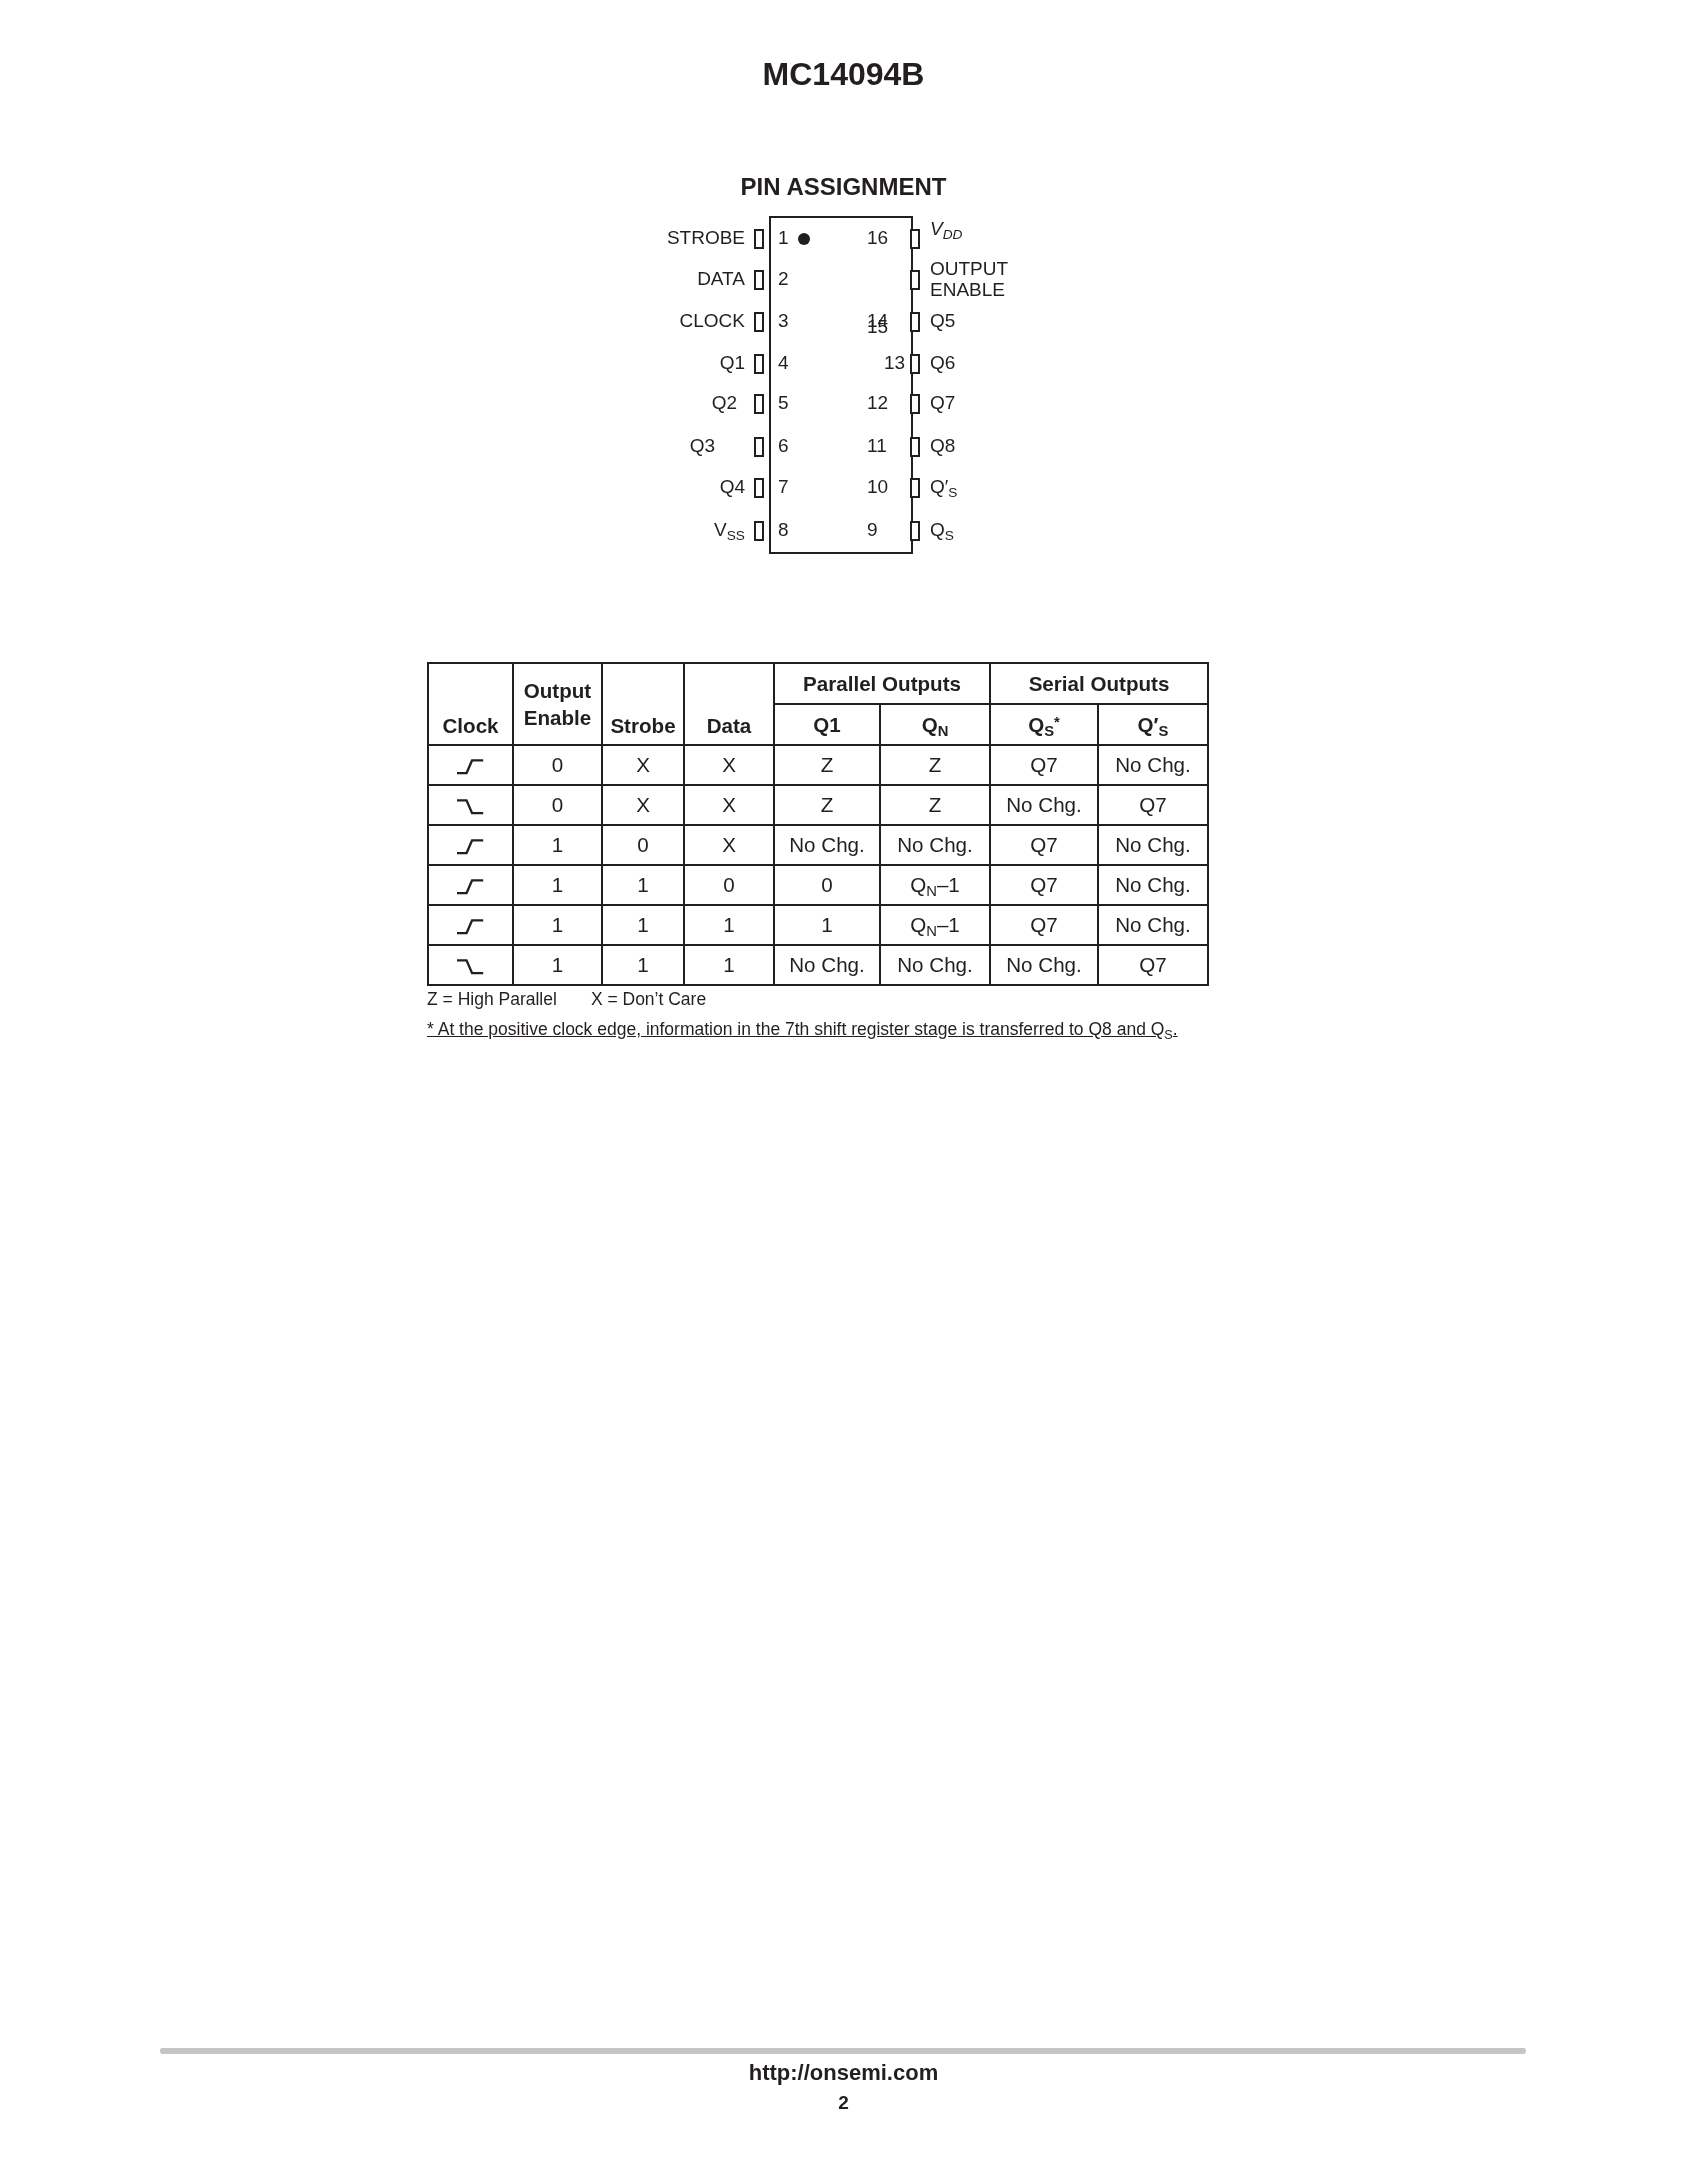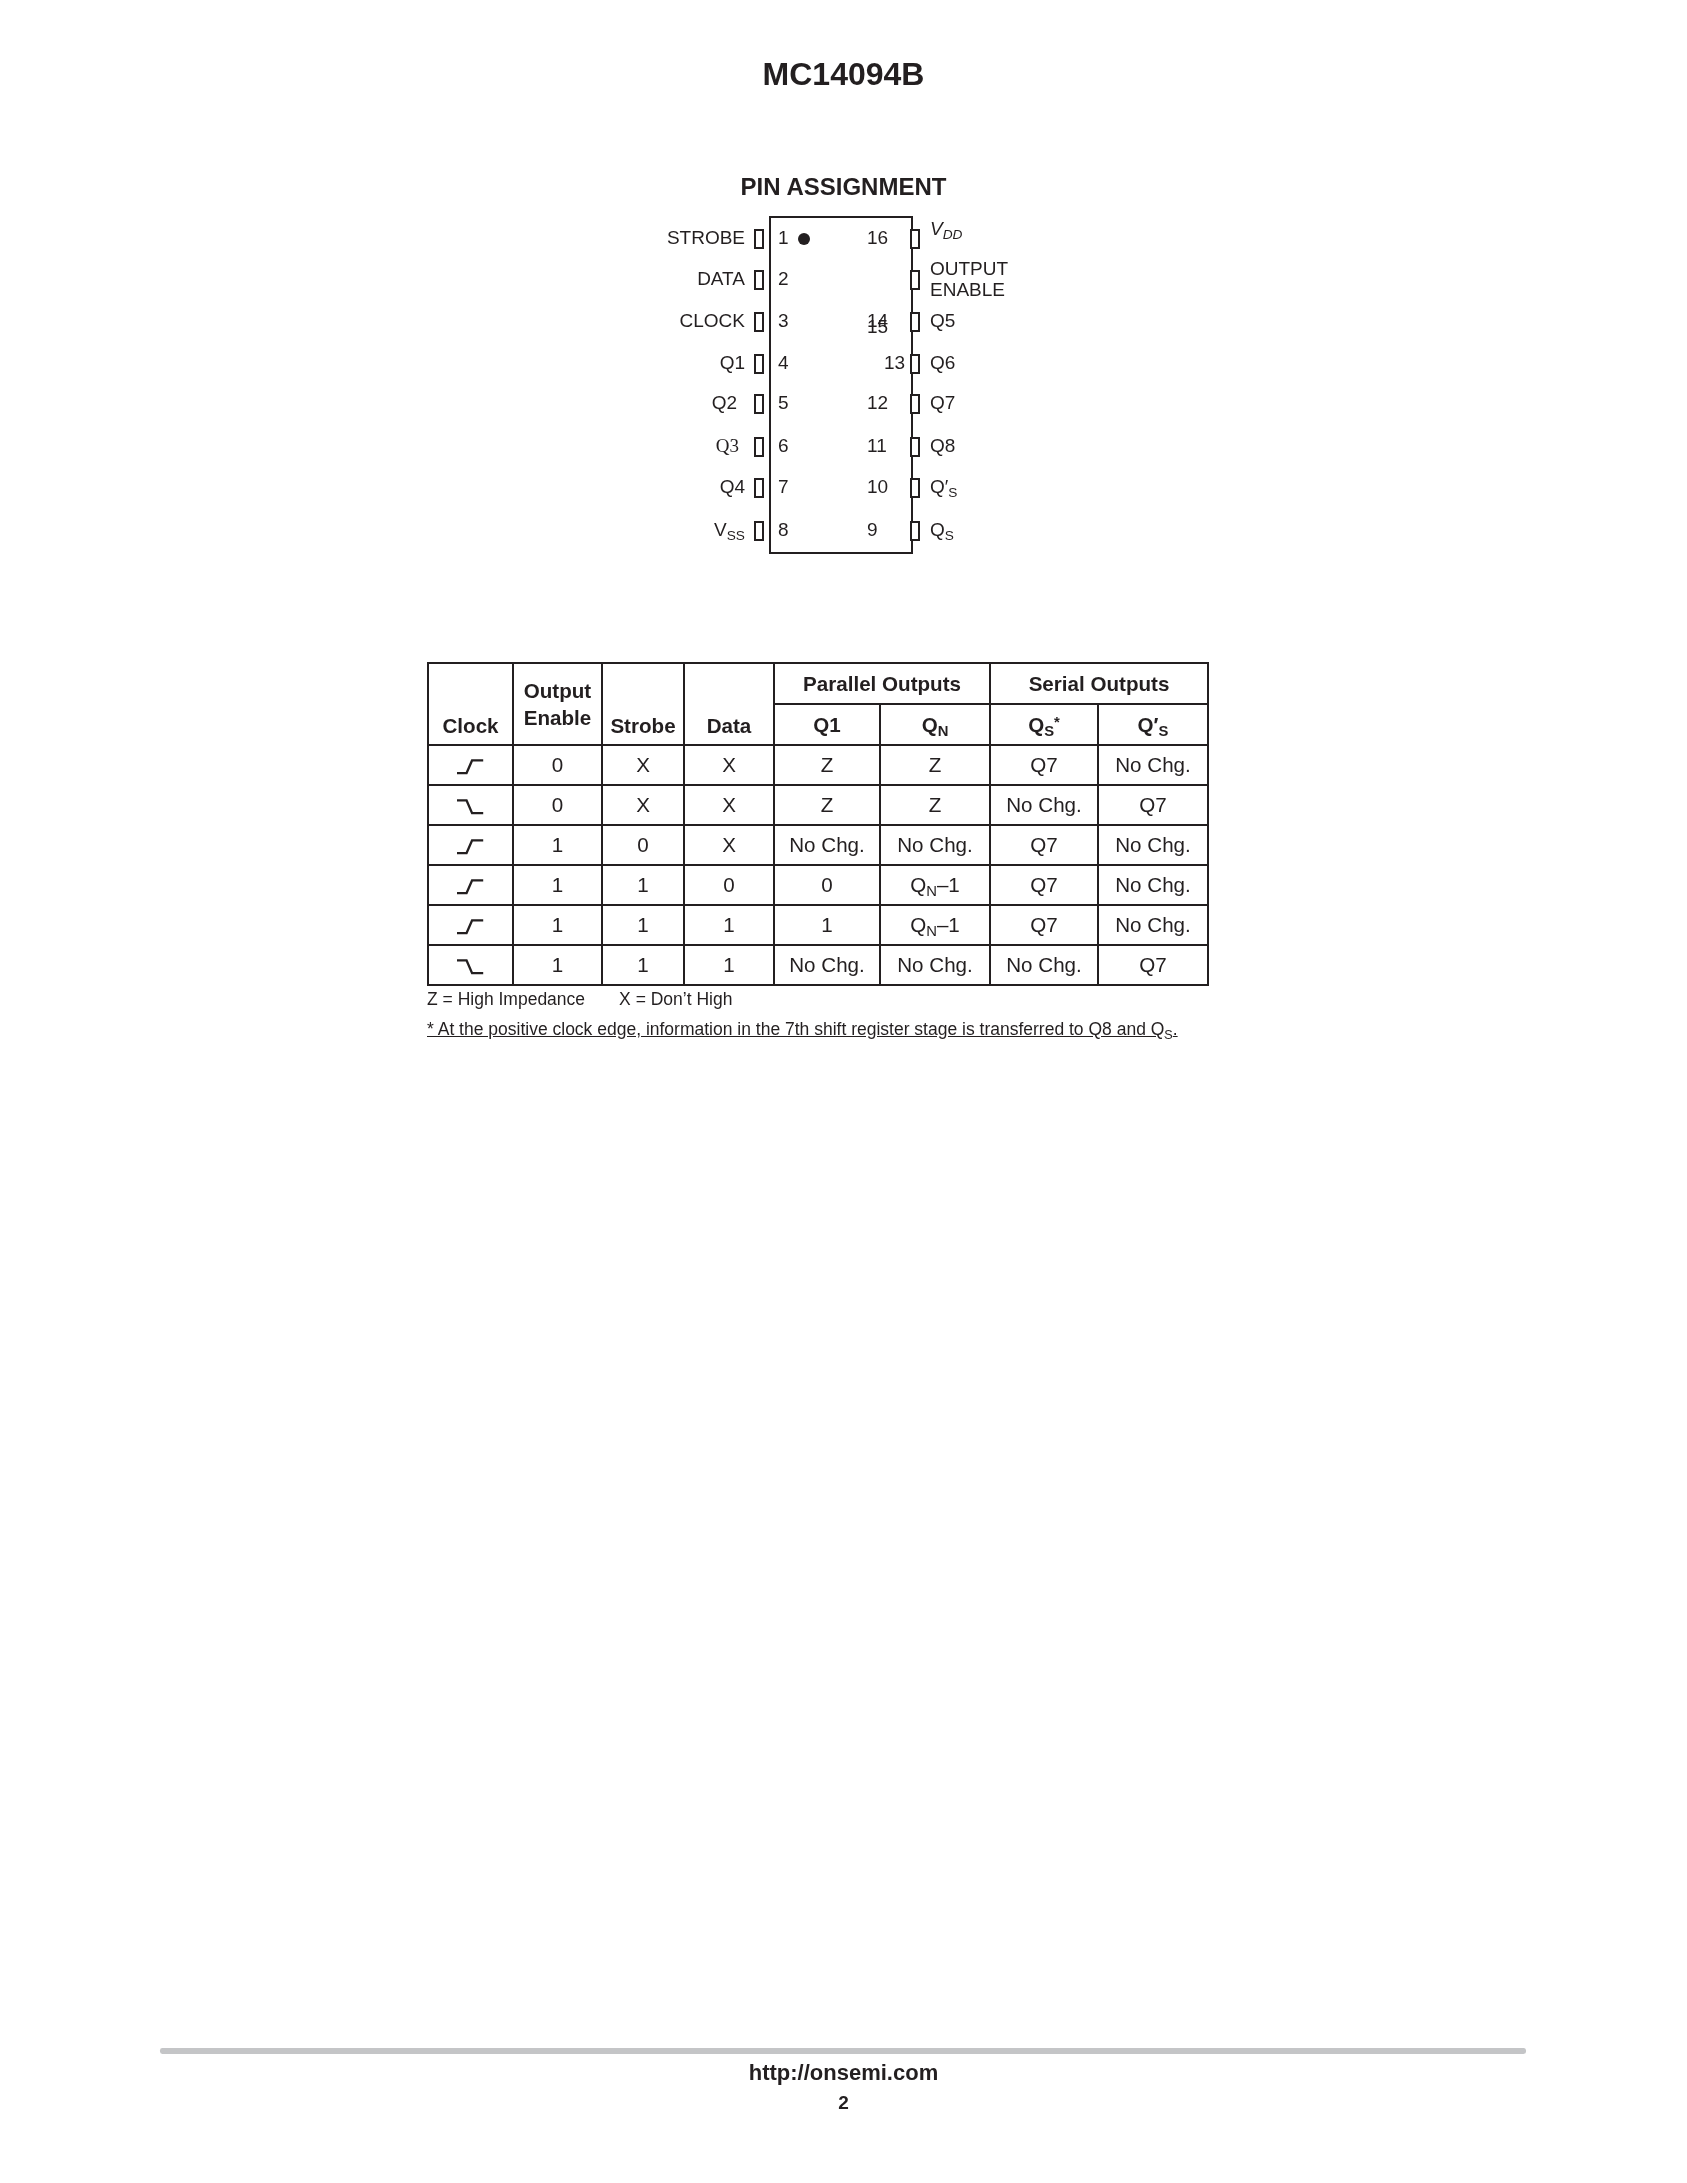--- a/index.html
+++ b/index.html
@@ -55,21 +55,21 @@
     <div class="abs pin-num" style="left:778px;top:311px;">3</div>
 
     <div class="abs pin-label left" style="left:618px;top:353px;">Q1</div>
     <div class="abs pin-stub" style="left:754px;top:354px;"></div>
     <div class="abs pin-num" style="left:778px;top:353px;">4</div>
 
     <div class="abs pin-label left" style="left:610px;top:393px;">Q2</div>
     <div class="abs pin-stub" style="left:754px;top:394px;"></div>
     <div class="abs pin-num" style="left:778px;top:393px;">5</div>
 
-    <div class="abs pin-label left" style="left:612px;top:436px;font-family:Liberation Serif, serif;">Q3</div>
+    <div class="abs pin-label left" style="left:588px;top:436px;">Q3</div>
     <div class="abs pin-stub" style="left:754px;top:437px;"></div>
     <div class="abs pin-num" style="left:778px;top:436px;">6</div>
 
     <div class="abs pin-label left" style="left:618px;top:477px;">Q4</div>
     <div class="abs pin-stub" style="left:754px;top:478px;"></div>
     <div class="abs pin-num" style="left:778px;top:477px;">7</div>
 
     <div class="abs pin-label left" style="left:618px;top:520px;"><span>V</span><sub>SS</sub></div>
     <div class="abs pin-stub" style="left:754px;top:521px;"></div>
     <div class="abs pin-num" style="left:778px;top:520px;">8</div>
@@ -211,19 +211,19 @@
     <td>1</td>
     <td>1</td>
     <td>No Chg.</td>
     <td><span>No Chg.</span></td>
     <td>No Chg.</td>
     <td>Q7</td>
   </tr>
 </tbody>
   </table>
 
-<div class="abs legend">Z = High Impedance       X = Don’t High</div>
+<div class="abs legend">Z = High Parallel       X = Don’t Care</div>
 <div class="abs footnote"><span>* At the positive clock edge, information in the 7th shift register stage is transferred to Q8 and Q</span><sub>S</sub><span>.</span></div>
 
 <div class="abs footer-rule"></div>
 <div class="abs footer-url">http://onsemi.com</div>
 <div class="abs footer-page">2</div>
 
 
 </body></html>

